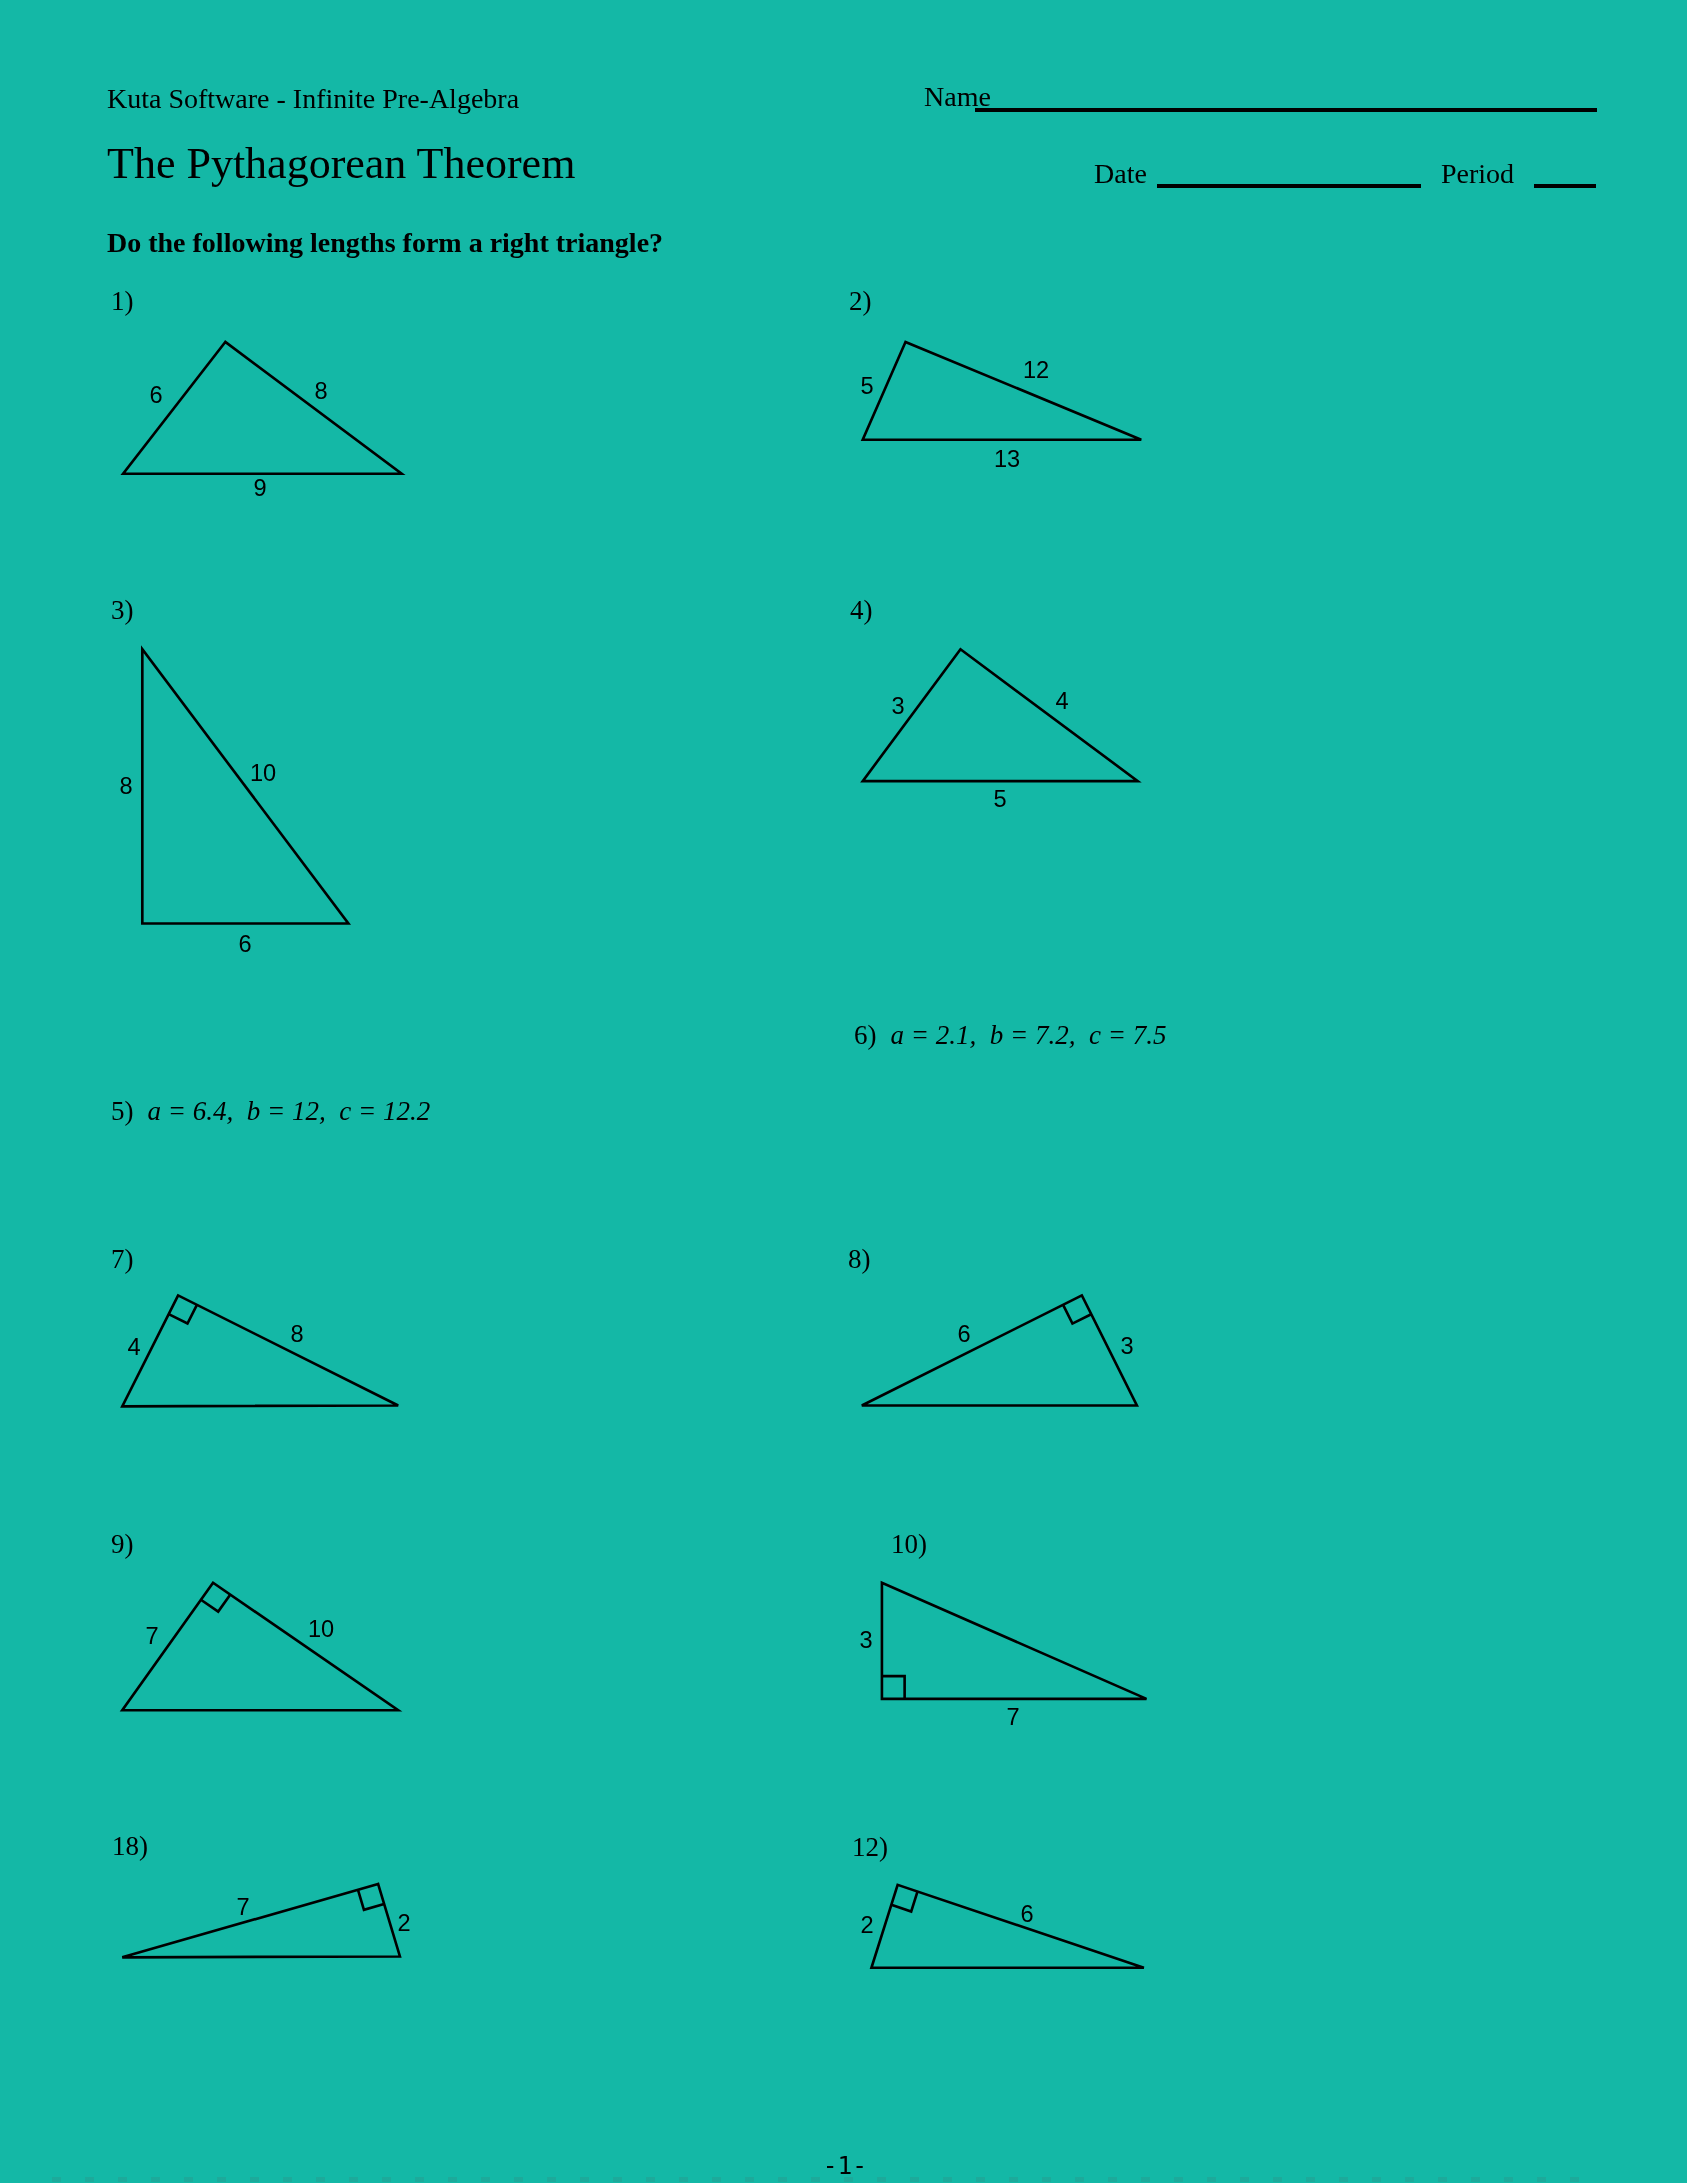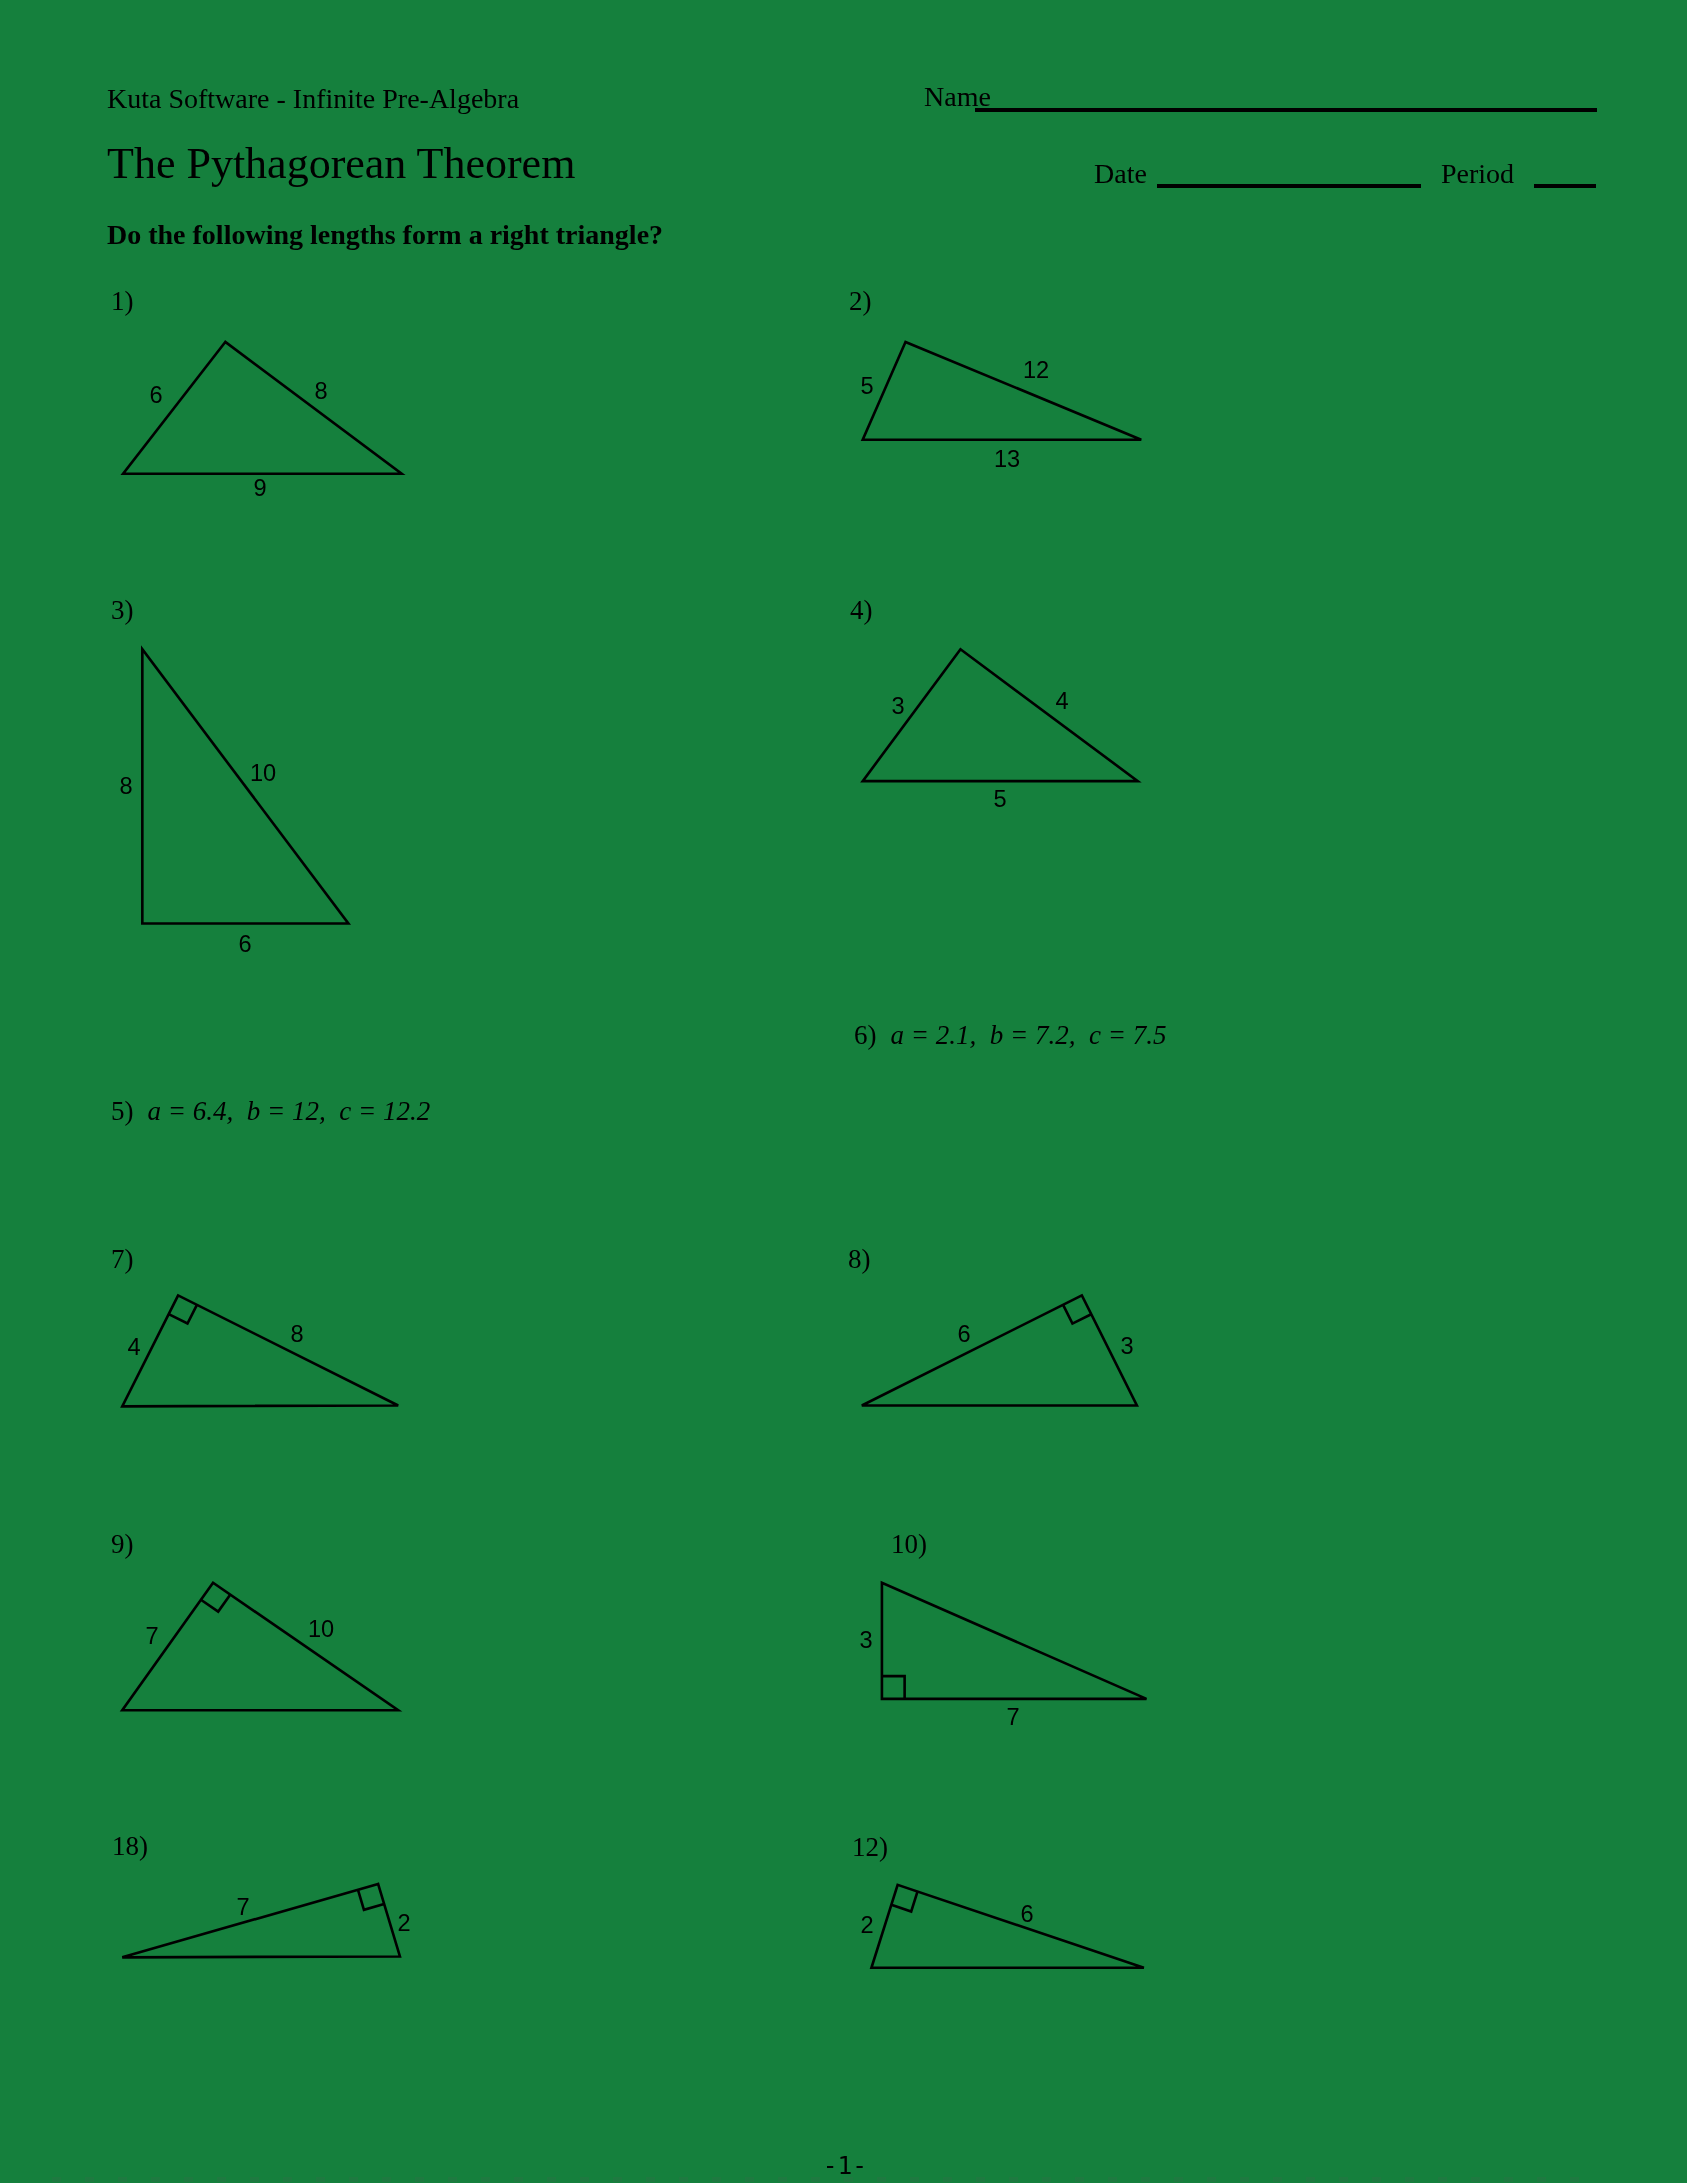--- a/index.html
+++ b/index.html
@@ -1,21 +1,21 @@
 <!DOCTYPE html>
 <html style="font-size:14px"><head>
 <meta charset="utf-8">
 <style>
   html,body{margin:0;padding:0;background:#fff;}
-  .page{position:relative;width:1687px;height:2184px;background:#15803d;overflow:hidden;
+  .page{position:relative;width:1687px;height:2184px;background:#14b8a6;overflow:hidden;
         font-family:"Liberation Serif", serif;color:#000;}
   .abs{position:absolute;line-height:1;}
   .serif{font-family:"Liberation Serif", serif;font-size:28px;}
   .title{font-family:"Liberation Serif", serif;font-size:44px;}
-  .prompt{font-family:"Liberation Serif", serif;font-size:28px;font-weight:bold;}
+  .prompt{font-family:"Liberation Serif", serif;font-size:28px;font-weight:bold;margin-top:8px;}
   .pnum{font-family:"Liberation Serif", serif;font-size:27px;}
   .lbl{font-family:"Liberation Sans", sans-serif;font-size:23.6px;transform:translate(-50%,-50%);}
   .rule{position:absolute;height:3.5px;background:#000;}
   .eqline{position:absolute;white-space:pre;}
   .eqline .num{font-family:"Liberation Serif", serif;font-size:27px;}
   .eqline .eq{font-family:"Liberation Serif", serif;font-size:27px;font-style:italic;margin-left:14px;white-space:pre;}
   .footer{font-family:"DejaVu Sans Mono", monospace;font-size:24.5px;transform:translateX(-50%);}
   svg.figlayer{position:absolute;left:0;top:0;pointer-events:none;}
   .cutstrip{position:absolute;left:52px;right:105px;top:2177px;height:5.2px;opacity:.14;
     background:repeating-linear-gradient(90deg,#555 0 8.7px,transparent 8.7px 33px);}

